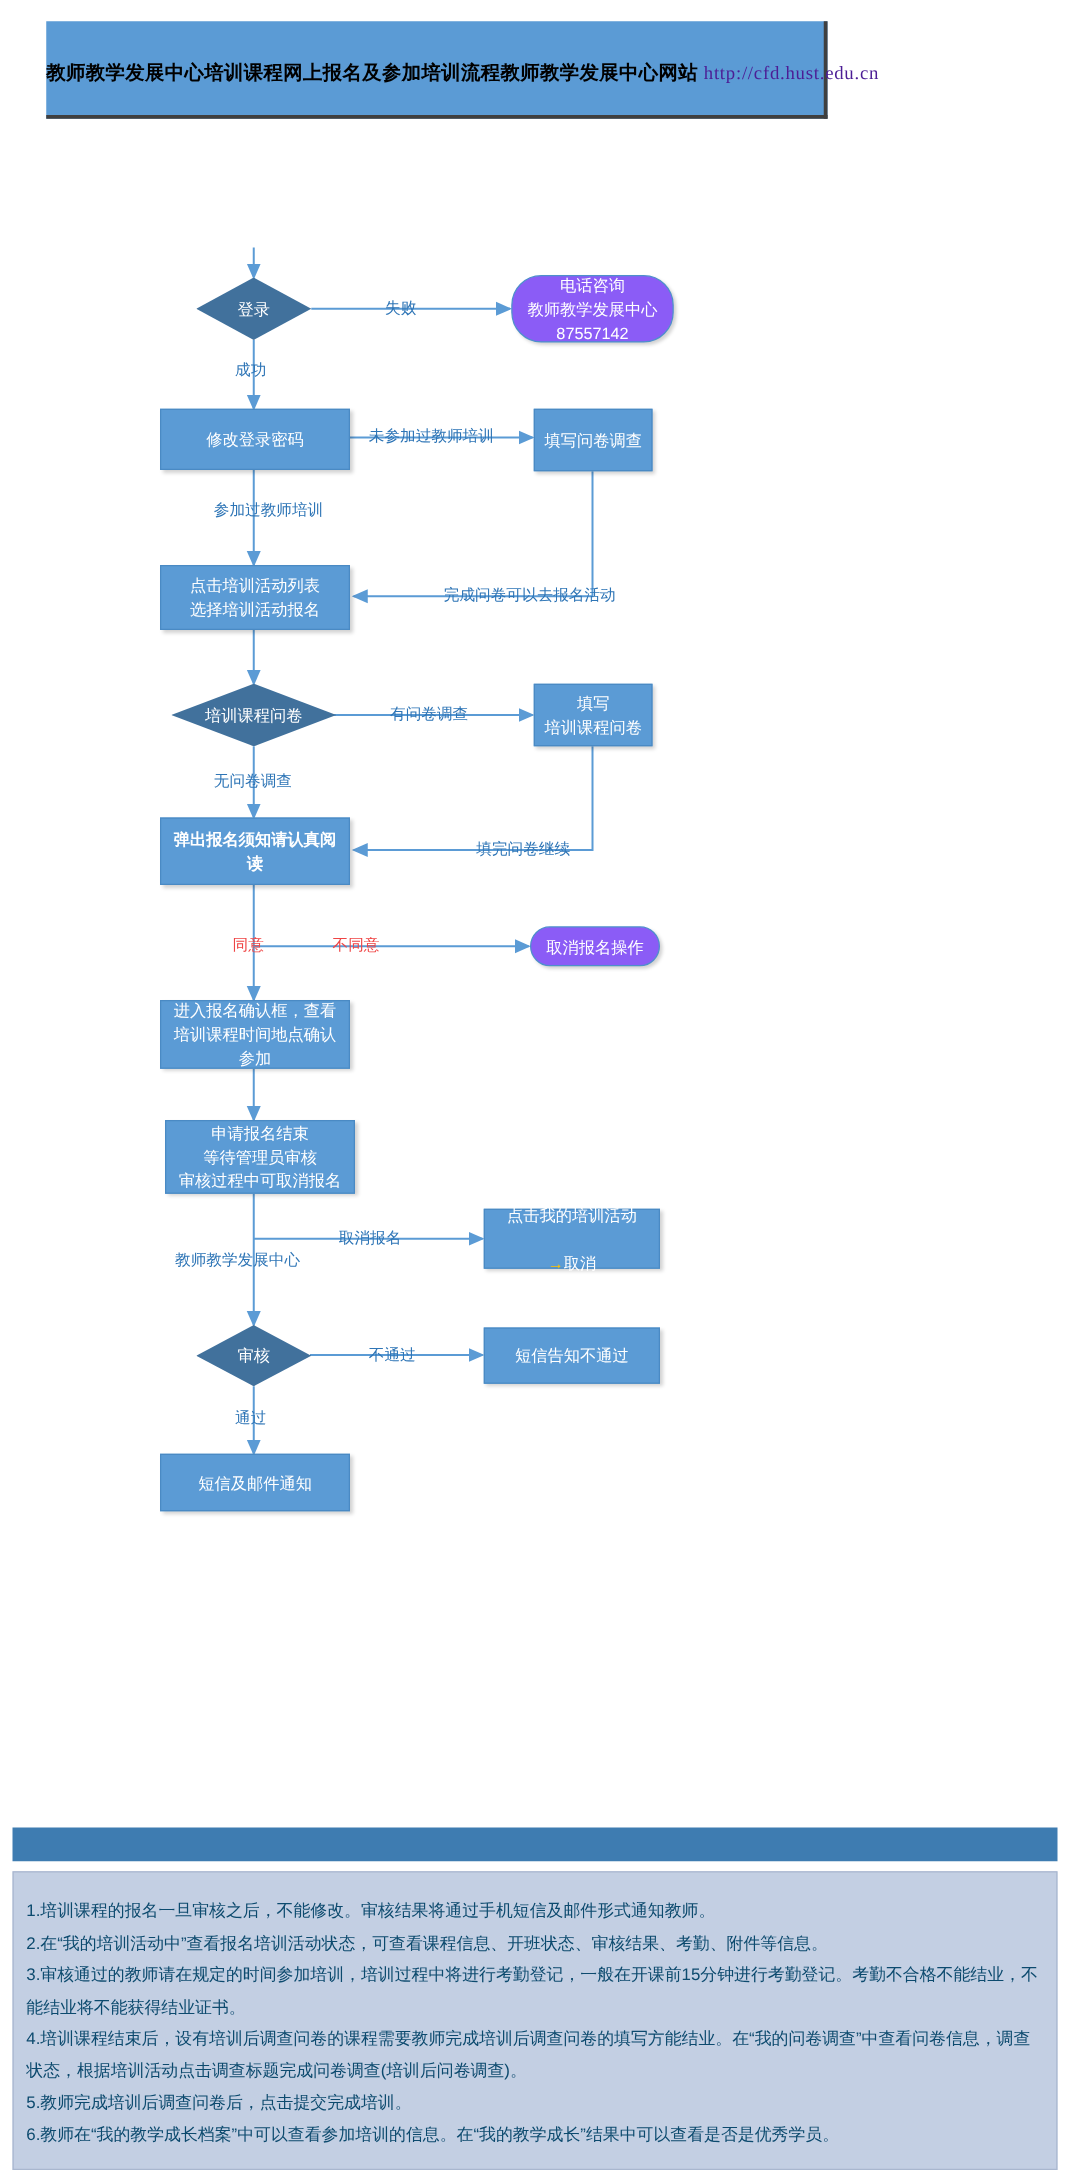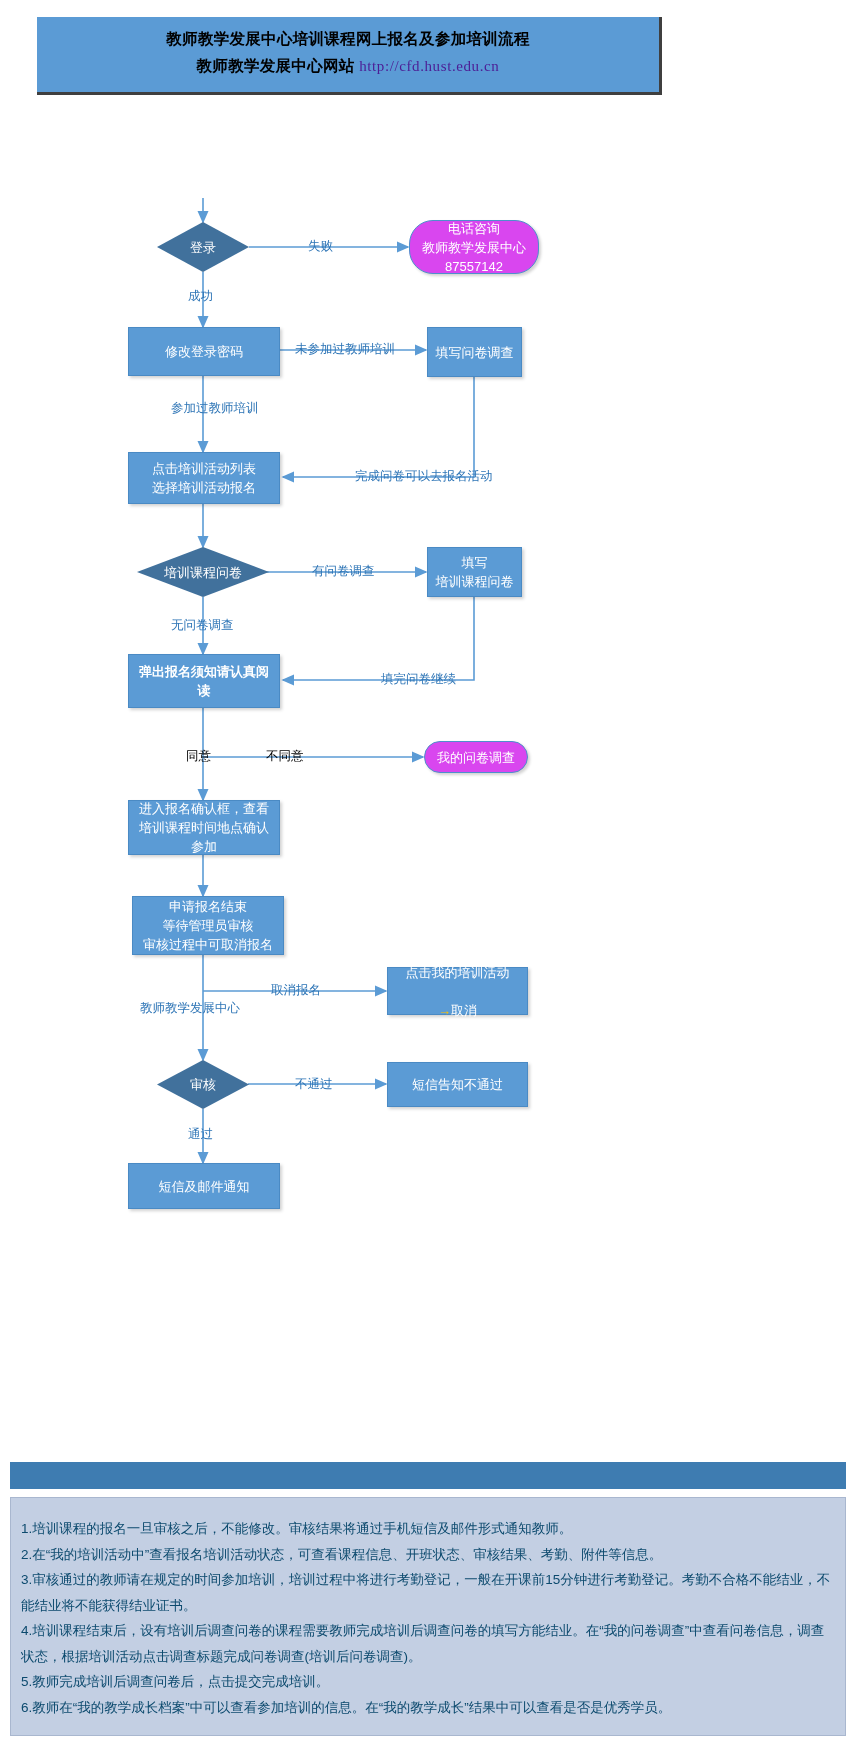--- a/index.html
+++ b/index.html
@@ -11,21 +11,21 @@
     overflow:hidden;
   }
 
   
   #header-banner{
     position:absolute;left:37px;top:17px;width:625px;height:78px;
     background:#5B9BD5;
     border-right:3px solid #3f3f3f;
     border-bottom:3px solid #3f3f3f;
     box-sizing:border-box;
-    display:flex;flex-direction:column;align-items:center;justify-content:flex-start;
+    display:flex;flex-direction:row;align-items:center;justify-content:flex-start;
     padding-top:8px;
   }
   #header-banner .ln{
     font-size:15.5px;font-weight:bold;color:#000000;line-height:27px;
     letter-spacing:0.3px;white-space:nowrap;
   }
   #header-banner .url{
     color:#4c1d95;font-family:"Liberation Serif","DejaVu Serif",serif;
     font-weight:normal;letter-spacing:0.6px;font-size:15px;
   }
@@ -38,21 +38,21 @@
     position:absolute;box-sizing:border-box;
     display:flex;align-items:center;justify-content:center;
     text-align:center;color:#ffffff;
     font-size:13px;line-height:19px;
     background:#5B9BD5;
     border:1px solid #4a8ac4;
     box-shadow:2px 2px 3px rgba(0,0,0,0.18);
     padding:2px 4px;
     white-space:pre-line;
   }
-  .node.rounded{border-radius:24px;background:#d946ef;border-color:#4E8FCC;}
+  .node.rounded{border-radius:24px;background:#8b5cf6;border-color:#4E8FCC;}
   .node.plain{background:#5B9BD5;}
 
   
   .diamond{
     position:absolute;
     display:flex;align-items:center;justify-content:center;
     color:#ffffff;font-size:13px;line-height:17px;text-align:center;
   }
   .diamond .dshape{
     position:absolute;left:0;top:0;width:100%;height:100%;
@@ -60,21 +60,21 @@
     clip-path:polygon(50% 0,100% 50%,50% 100%,0 50%);
     box-shadow:2px 2px 3px rgba(0,0,0,0.15);
   }
   .diamond .dlabel{position:relative;z-index:2;white-space:nowrap;}
 
   
   .elabel{
     position:absolute;color:#2E75B6;font-size:12.5px;line-height:16px;
     white-space:nowrap;background:transparent;
   }
-  .elabel.dark{color:#000000;font-family:Liberation Serif, serif;}
+  .elabel.dark{color:#ef4444;font-family:Liberation Serif, serif;}
 
   .orange-arrow{color:#FFC000;font-weight:bold;}
 
   
   #notes-header{
     position:absolute;left:10px;top:1462px;width:836px;height:27px;
     background:#3E7CB1;
   }
   #notes-body{
     position:absolute;left:10px;top:1497px;width:836px;height:239px;
@@ -165,21 +165,21 @@
   <div class="diamond" style="left:137px;top:547px;width:132px;height:50px;">
     <span class="dshape"></span>
     <span class="dlabel">培训课程问卷</span>
   </div>
 
   <div class="node plain" style="left:427px;top:547px;width:95px;height:50px;">填写
 培训课程问卷</div>
 
   <div class="node plain" style="left:128px;top:654px;width:152px;height:54px;font-weight:bold;">弹出报名须知请认真阅读</div>
 
-  <div class="node rounded" style="left:424px;top:741px;width:104px;height:32px;">我的问卷调查</div>
+  <div class="node rounded" style="left:424px;top:741px;width:104px;height:32px;">取消报名操作</div>
 
   <div class="node plain" style="left:128px;top:800px;width:152px;height:55px;">进入报名确认框，查看培训课程时间地点确认参加</div>
 
   <div class="node plain" style="left:132px;top:896px;width:152px;height:59px;">申请报名结束
 等待管理员审核
 审核过程中可取消报名</div>
 
   <div class="node plain" style="left:387px;top:967px;width:141px;height:48px;flex-direction:column;line-height:19px;">
     <span>点击我的培训活动</span>
     <span>

